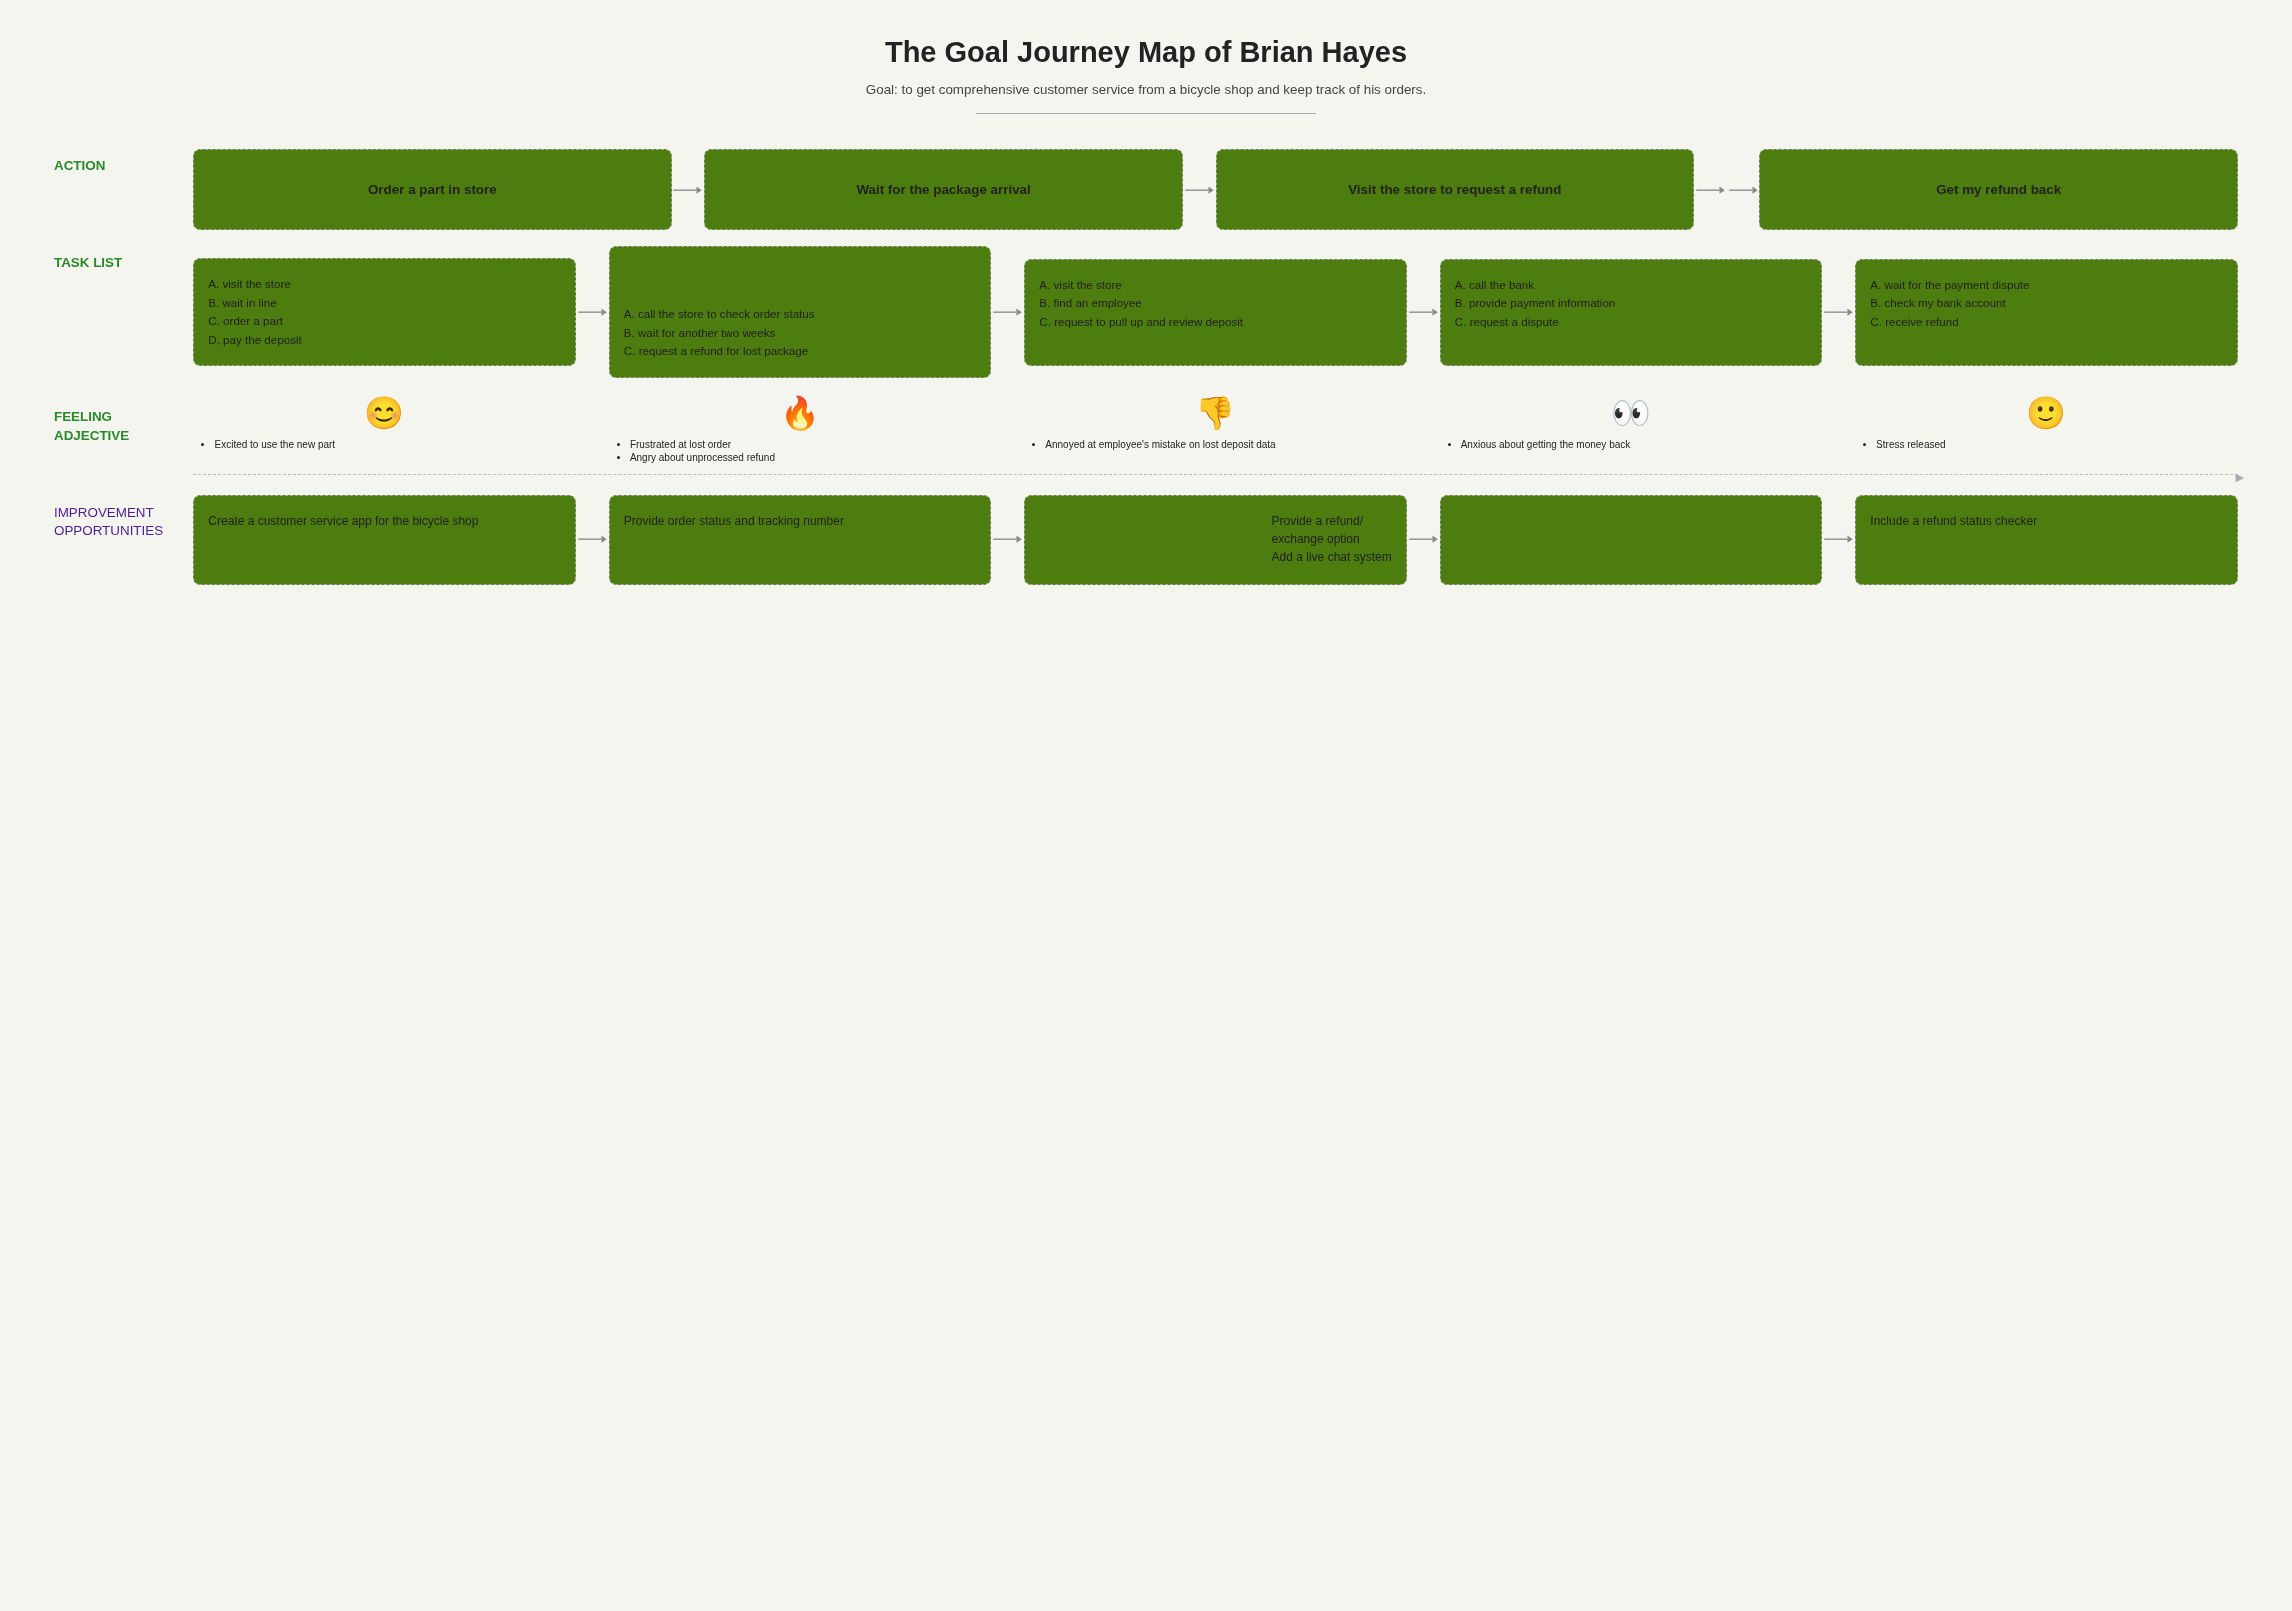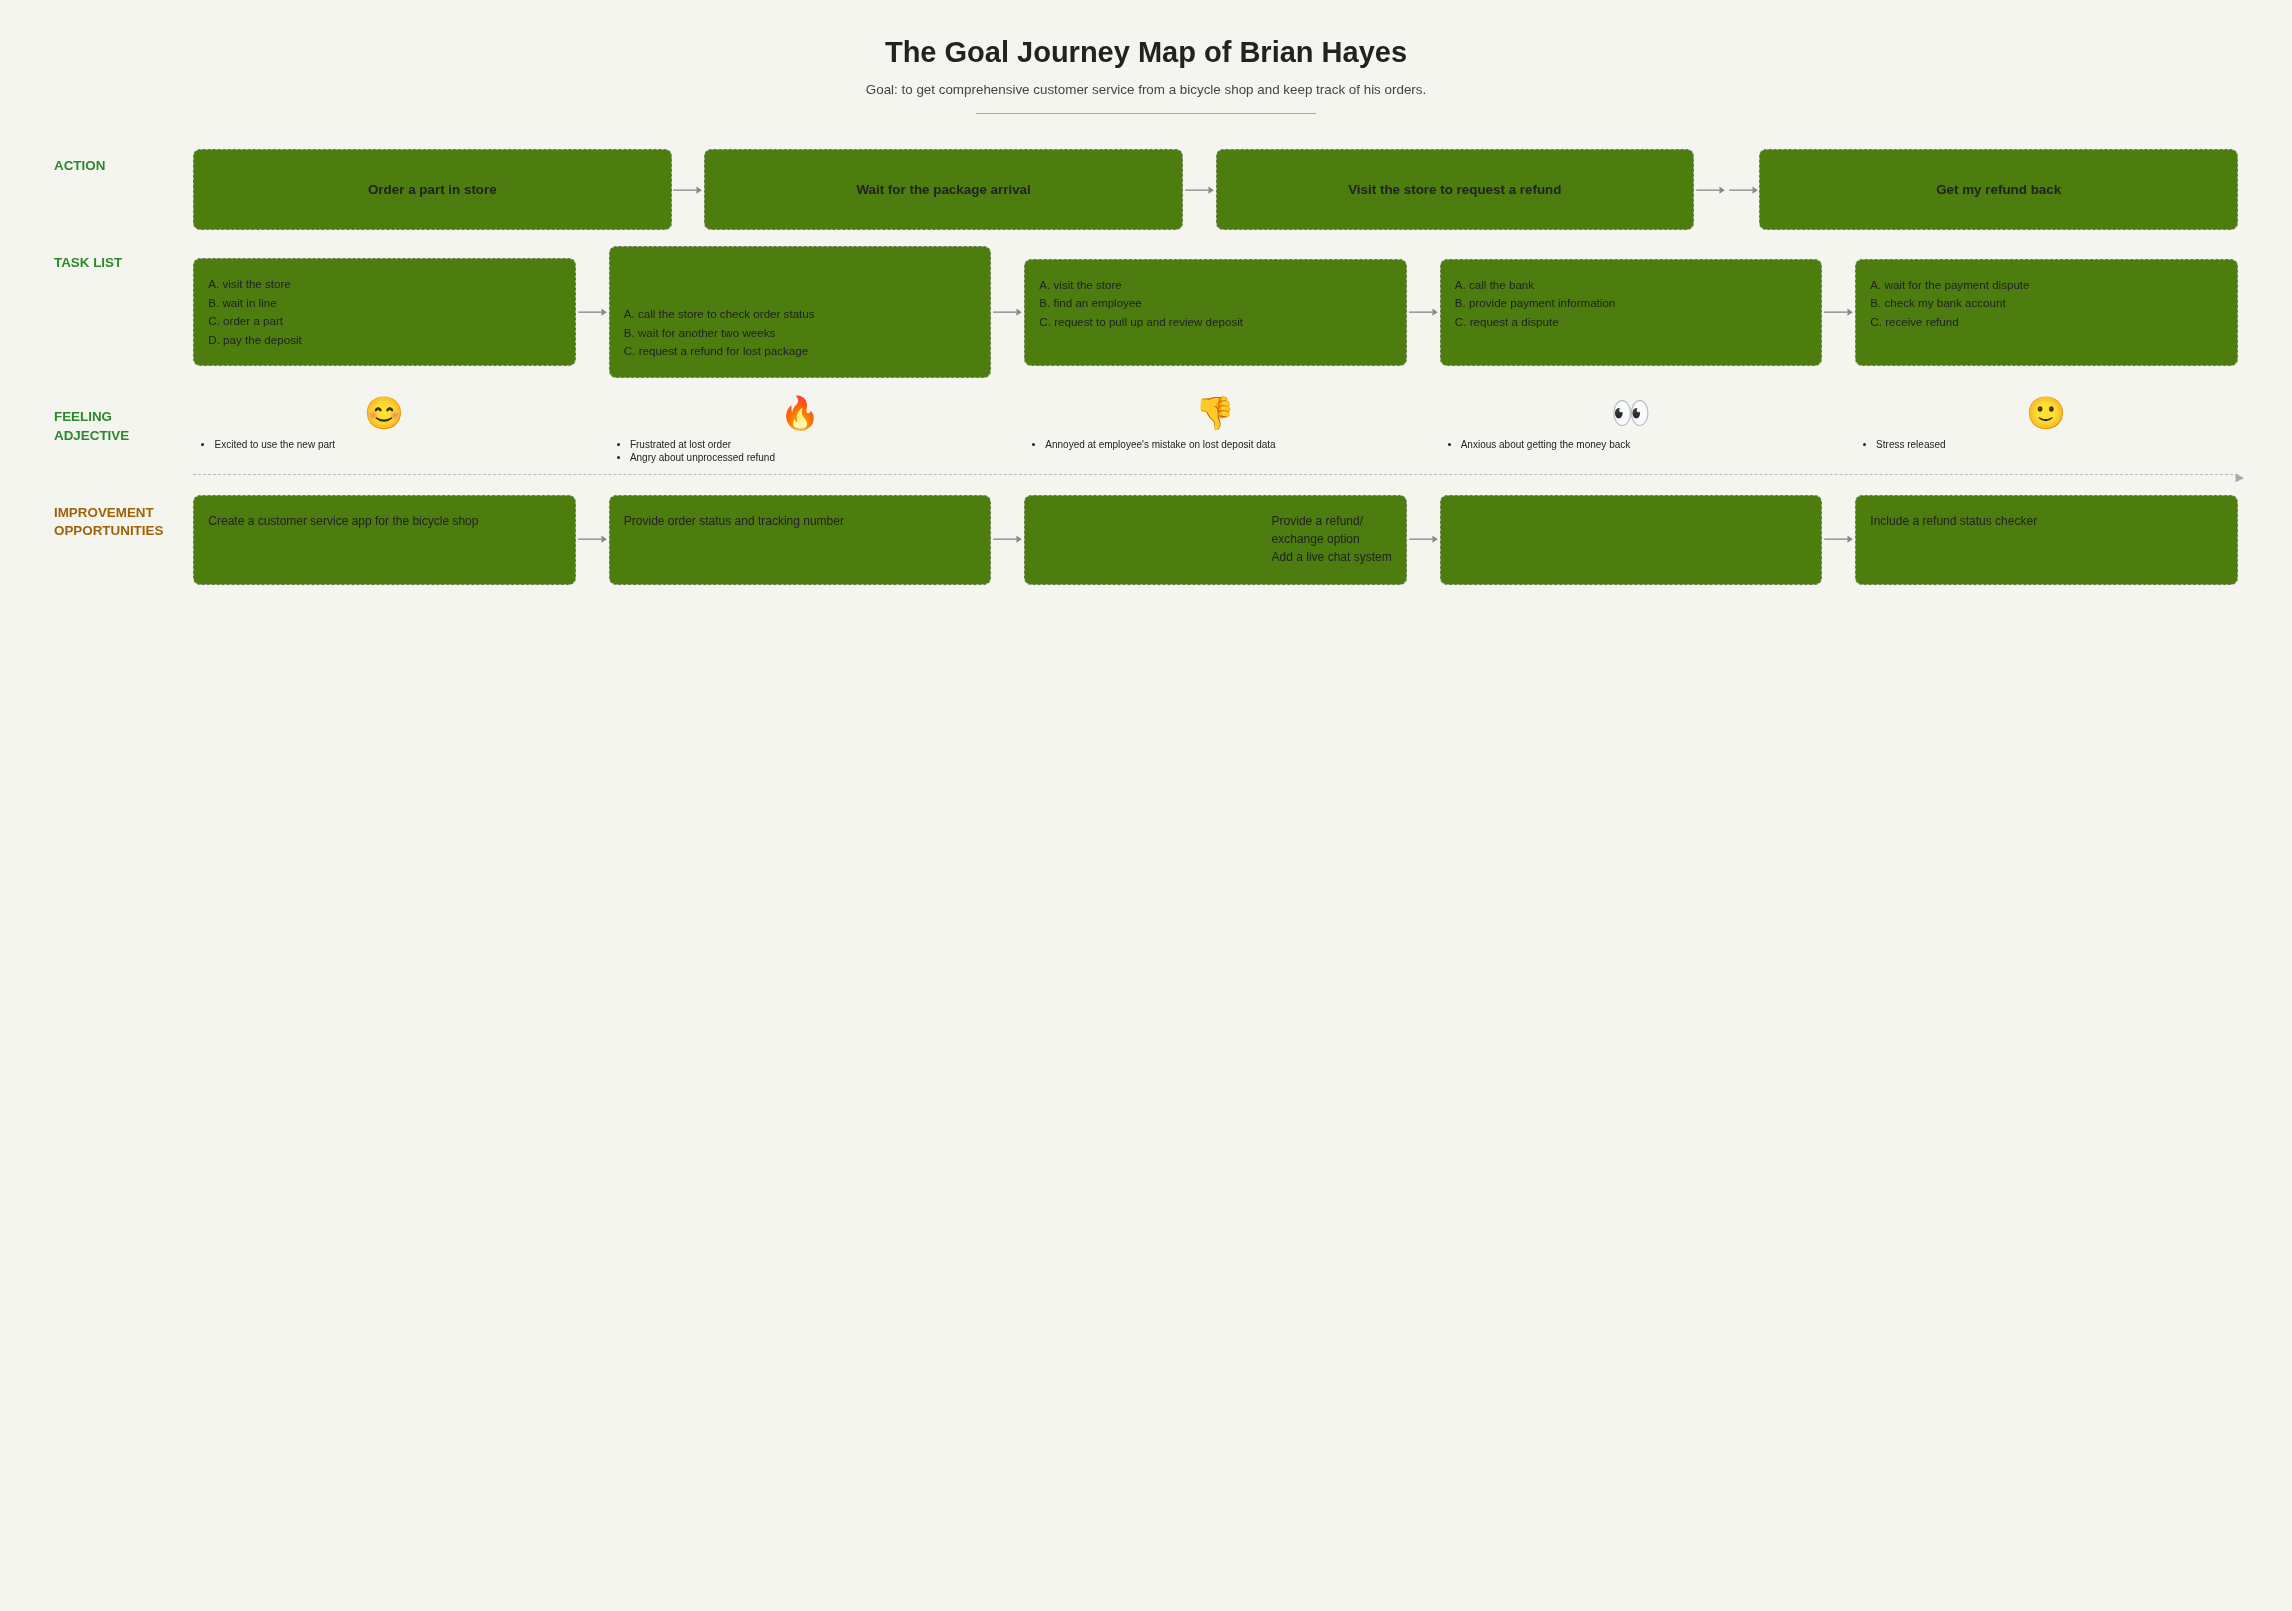--- a/index.html
+++ b/index.html
@@ -297,21 +297,21 @@
 </div>
 
 <div style="display:flex;align-items:center;margin:0 0 19.7px 139px;">
   <div style="flex:1;height:0.9px;border-top:1.3px dashed #bbb;position:relative;">
     <span style="position:absolute;right:-9px;top:-6.3px;color:#aaa;font-size:14.3px;">►</span>
   </div>
 </div>
 
 <div class="section-row" style="margin-bottom:9px;">
   <div class="label-col" style="padding-top:9px;">
-    <span style="font-size:13.4px;font-weight:700;color:#a16207;white-space:pre-line;line-height:1.4;">IMPROVEMENT
+    <span style="font-size:13.4px;font-weight:400;color:#4c1d95;white-space:pre-line;line-height:1.4;">IMPROVEMENT
 OPPORTUNITIES</span>
   </div>
   <div class="content-col">
     <div class="step-col">
       <div class="dashed-box" style="min-height:90px;align-items:flex-start;justify-content:flex-start;">
         <span class="improvement-box dashed-box-text" style="white-space:pre-line;">Create a customer service app for the bicycle shop</span>
       </div>
     </div>
     <div class="arrow-between">
       <svg viewBox="0 0 32 16">

